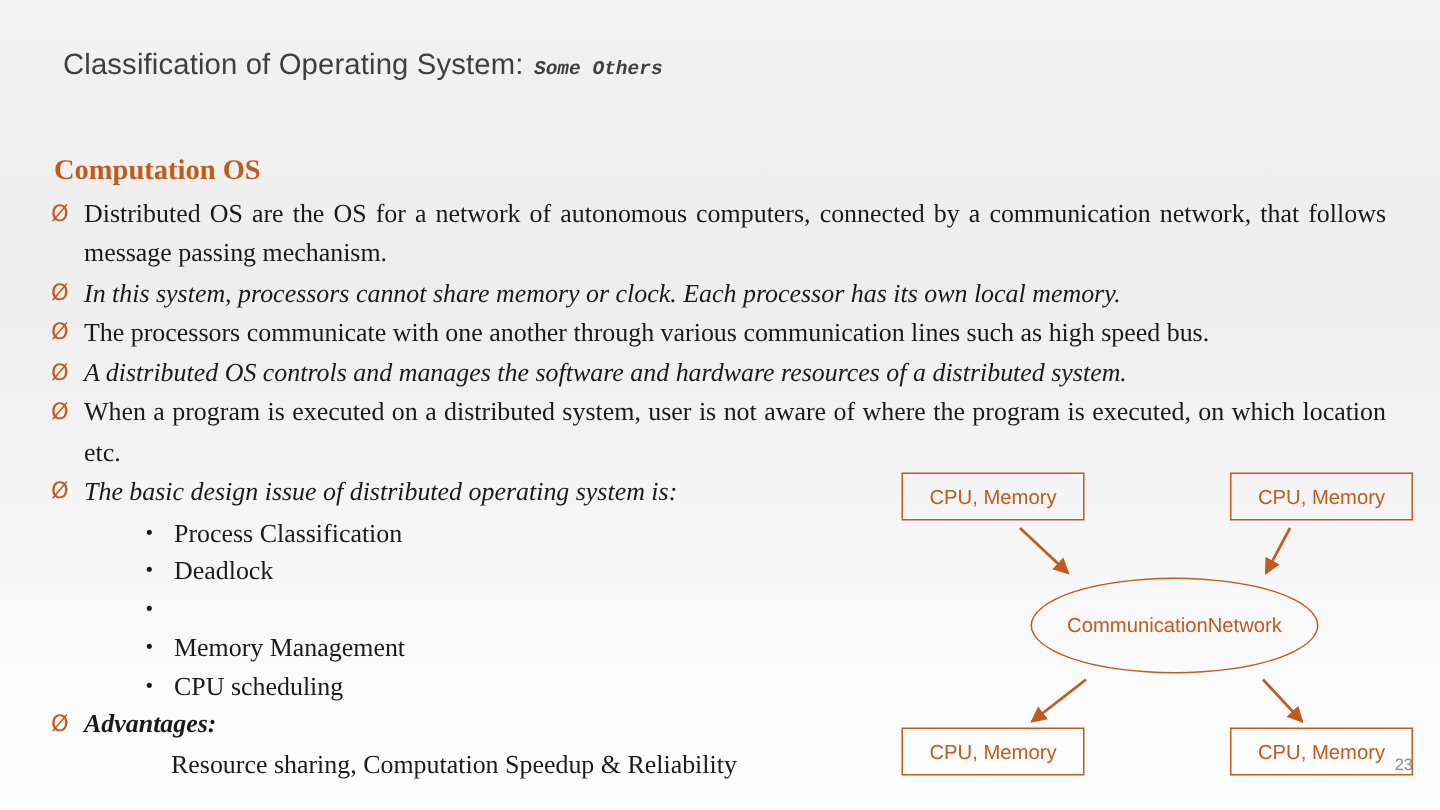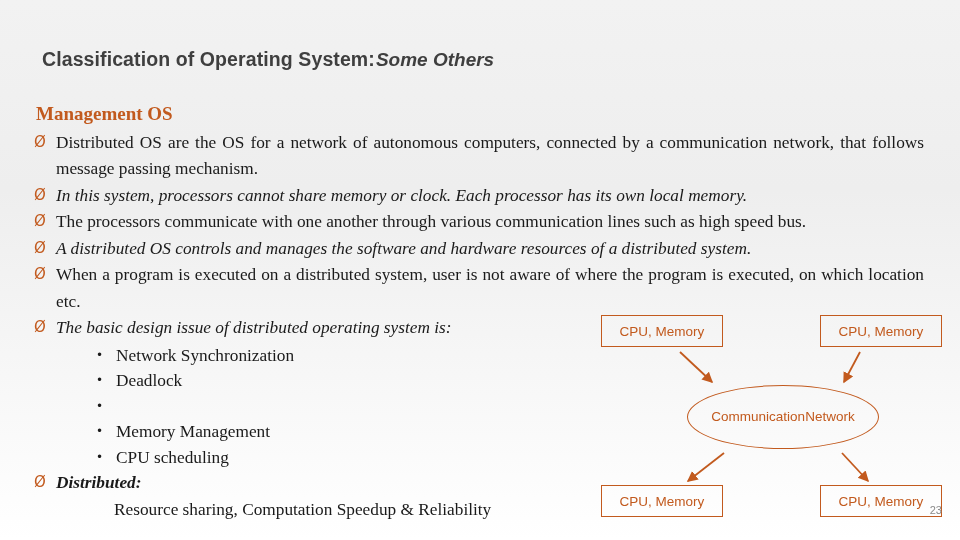--- a/index.html
+++ b/index.html
@@ -24,33 +24,32 @@
     position: absolute;
     left: 42px;
     top: 32px;
     width: 880px;
     height: 30px;
     display: flex;
     align-items: baseline;
   }
   .title-main {
     font-family: "Liberation Sans", sans-serif;
-    font-weight: bold;
+    font-weight: normal;
     font-size: 19.5px;
     color: #3f3f3f;
     letter-spacing: 0.1px;
-    margin-top: 16px;
   }
   .title-sub {
-    font-family: Liberation Sans, sans-serif;
+    font-family: Liberation Mono, monospace;
     font-weight: bold;
     font-style: italic;
-    font-size: 19px;
+    font-size: 13px;
     color: #3f3f3f;
-    margin-left: 1px;
+    margin-left: 7px;
   }
   .section-heading {
     position: absolute;
     left: 36px;
     top: 103px;
     font-family: "Liberation Serif", serif;
     font-weight: bold;
     font-size: 19px;
     color: #c25a1e;
   }
@@ -175,21 +174,21 @@
 </head>
 <body>
 
 <div class="slide">
 
   <div class="title-bar">
     <span class="title-main">Classification of Operating System:</span>
     <span class="title-sub">Some Others</span>
   </div>
 
-  <div class="section-heading">Management OS</div>
+  <div class="section-heading">Computation OS</div>
 
   <div class="body-block">
 
     <div class="bullet-row">
       <span class="bullet-mark">Ø</span>
       <span class="bullet-text">Distributed OS are the OS for a network of autonomous computers, connected by a communication network, that follows message passing mechanism.</span>
     </div>
 
     <div class="bullet-row">
       <span class="bullet-mark">Ø</span>
@@ -212,42 +211,42 @@
     </div>
 
     <div class="bullet-row">
       <span class="bullet-mark">Ø</span>
       <span class="bullet-text nojust narrow">The basic design issue of distributed operating system is:</span>
     </div>
 
     <div class="sub-list">
       <div class="sub-row">
         <span class="sub-mark">•</span>
-        <span>Network Synchronization</span>
+        <span>Process Classification</span>
       </div>
       <div class="sub-row">
         <span class="sub-mark">•</span>
         <span>Deadlock</span>
       </div>
       <div class="sub-row">
         <span class="sub-mark">•</span>
       </div>
       <div class="sub-row">
         <span class="sub-mark">•</span>
         <span>Memory Management</span>
       </div>
       <div class="sub-row">
         <span class="sub-mark">•</span>
         <span>CPU scheduling</span>
       </div>
     </div>
 
     <div class="bullet-row">
       <span class="bullet-mark">Ø</span>
-      <span class="bullet-text nojust adv-label">Distributed:</span>
+      <span class="bullet-text nojust adv-label">Advantages:</span>
     </div>
     <div class="adv-line">Resource sharing, Computation Speedup &amp; Reliability</div>
 
   </div>
 
   <div class="diagram">
     <svg class="arrows" viewBox="0 0 370 215">
       <defs>
         <marker id="ah" markerWidth="7" markerHeight="7" refX="5.2" refY="3" orient="auto">
           <path d="M0,0 L6,3 L0,6 z" fill="#c25a1e"></path>

